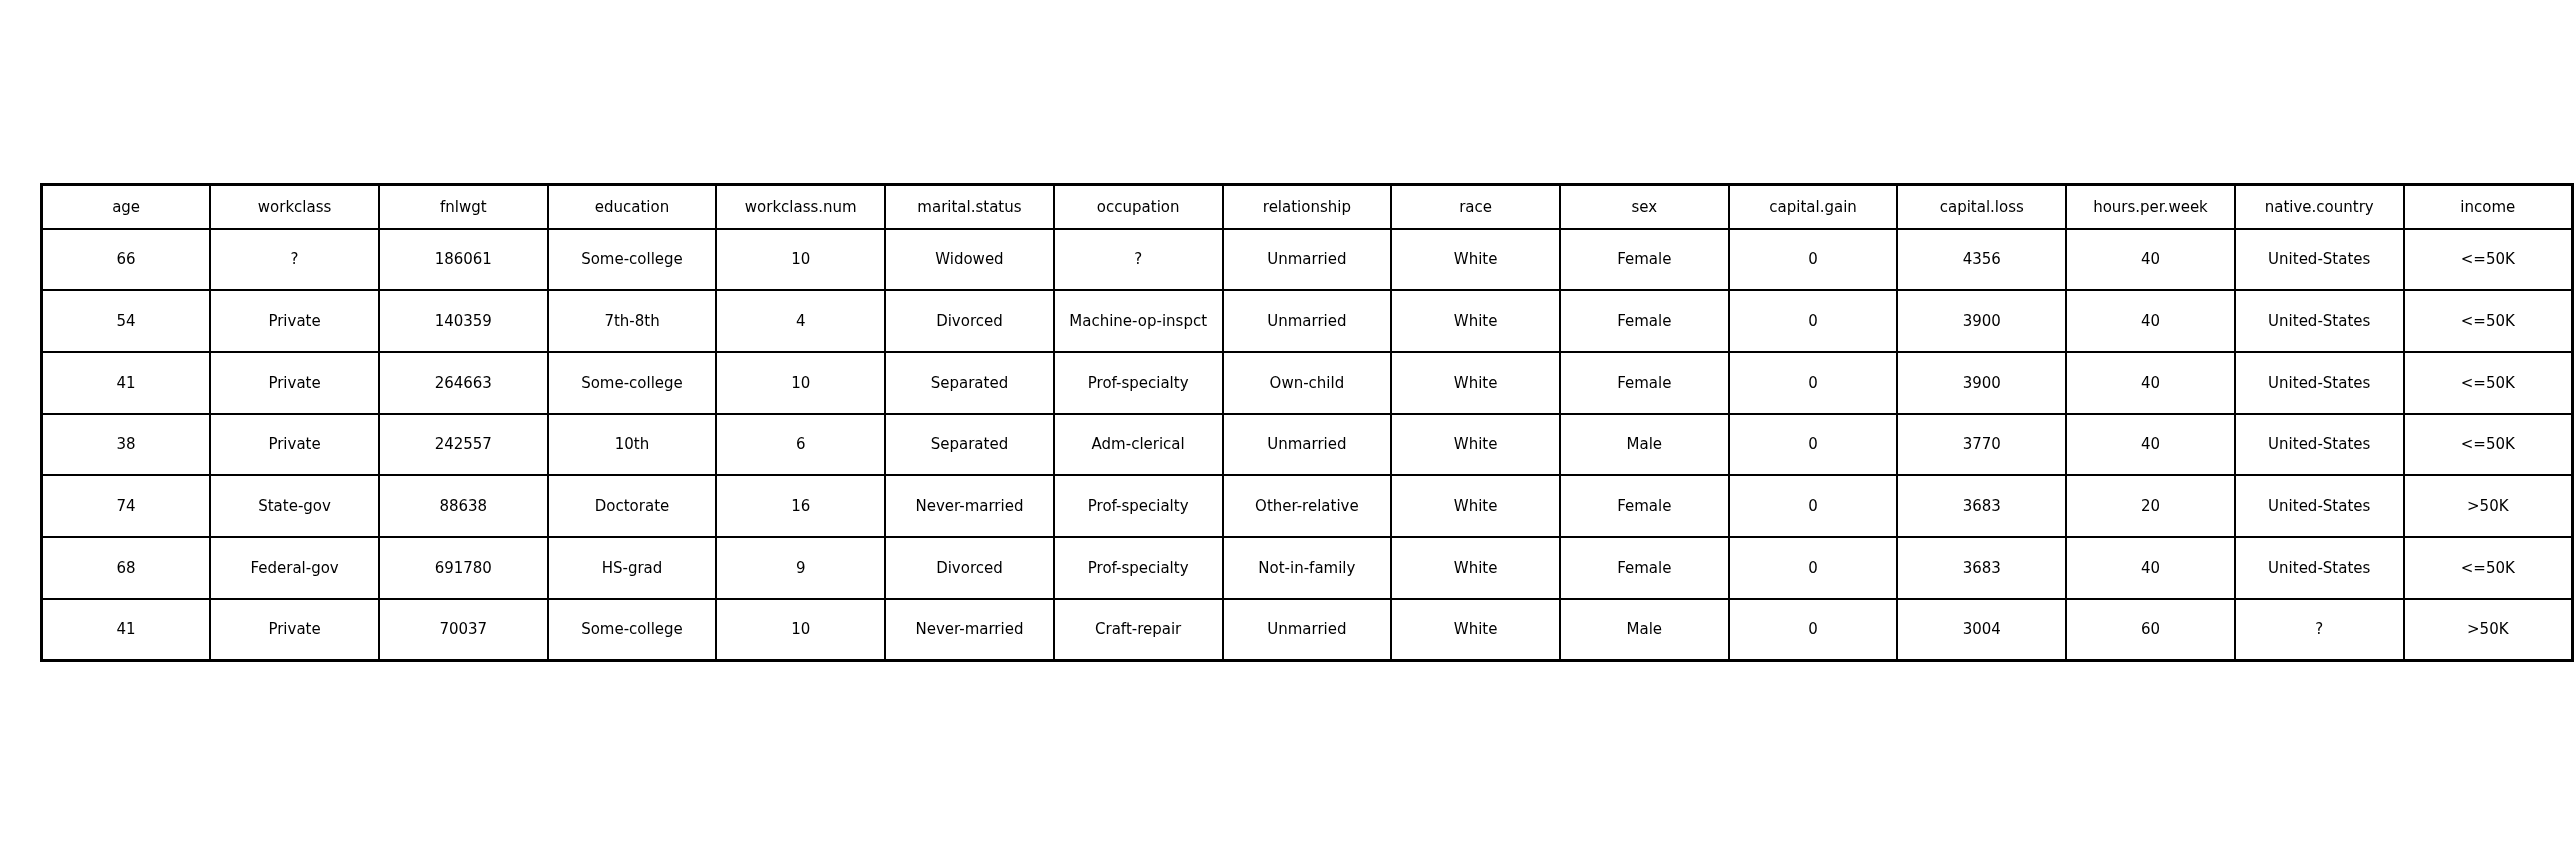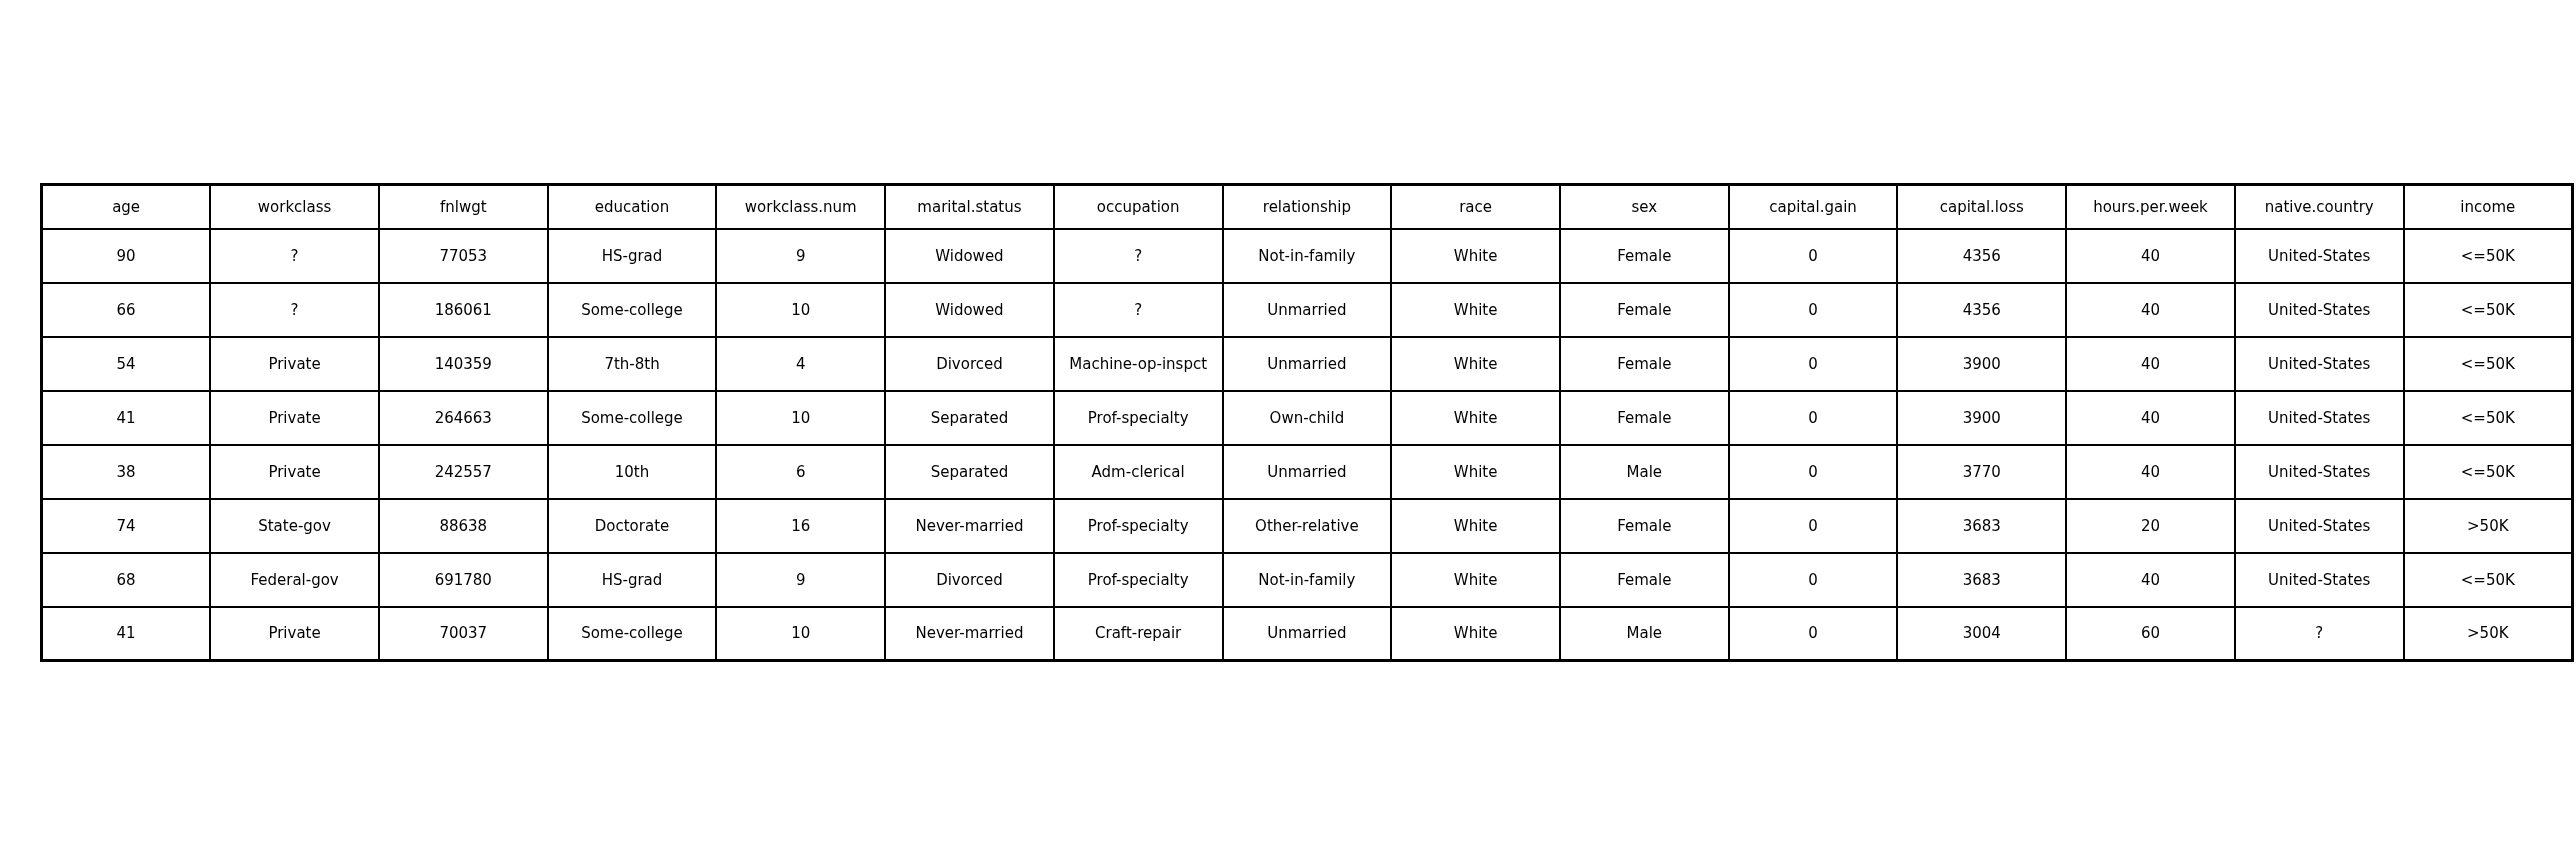--- a/index.html
+++ b/index.html
@@ -58,37 +58,20 @@
           <th>race</th>
           <th>sex</th>
           <th>capital.gain</th>
           <th>capital.loss</th>
           <th>hours.per.week</th>
           <th>native.country</th>
           <th>income</th>
         </tr>
     </thead>
     <tbody>
-        <tr>
-          <td>90</td>
-          <td>?</td>
-          <td>77053</td>
-          <td>HS-grad</td>
-          <td>9</td>
-          <td>Widowed</td>
-          <td>?</td>
-          <td>Not-in-family</td>
-          <td>White</td>
-          <td>Female</td>
-          <td>0</td>
-          <td>4356</td>
-          <td>40</td>
-          <td>United-States</td>
-          <td>&lt;=50K</td>
-        </tr>
         <tr>
           <td>66</td>
           <td>?</td>
           <td>186061</td>
           <td>Some-college</td>
           <td>10</td>
           <td>Widowed</td>
           <td>?</td>
           <td>Unmarried</td>
           <td>White</td>

